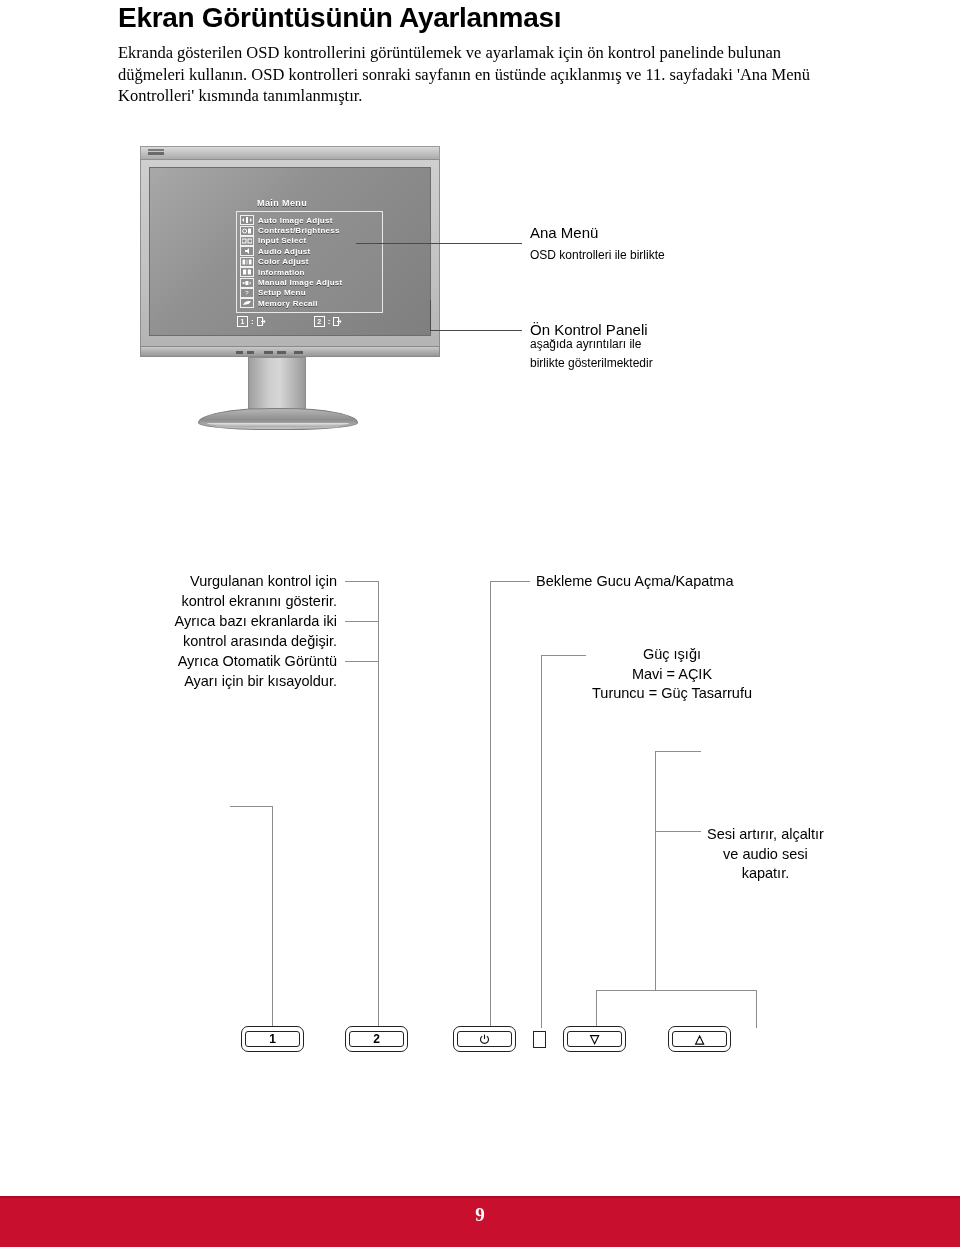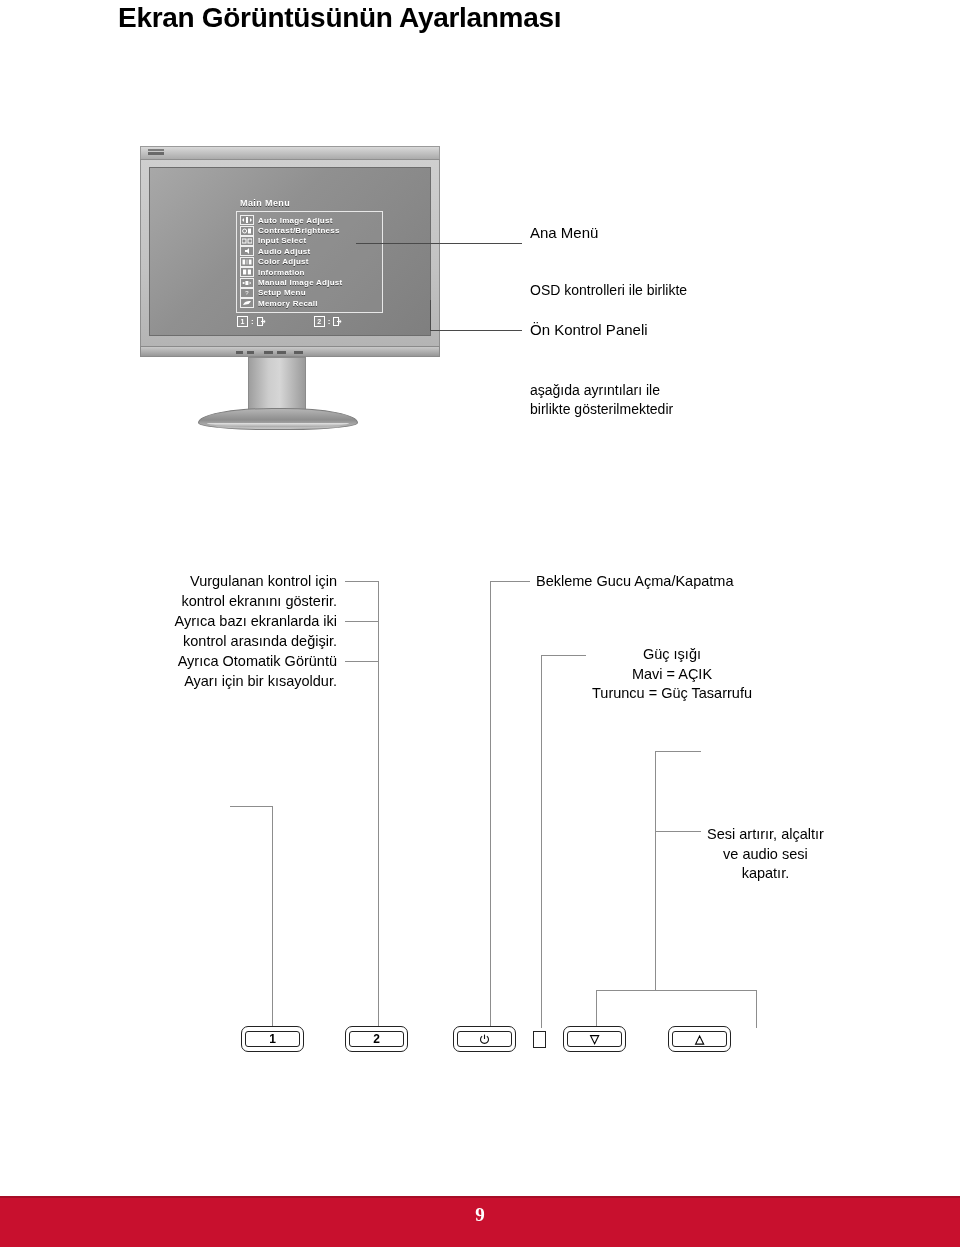--- a/index.html
+++ b/index.html
@@ -75,21 +75,21 @@
   .mon-base:after{
     content:"";position:absolute;left:8px;right:8px;bottom:2px;height:4px;
     background:linear-gradient(180deg,#e2e2e2,#a8a8a8);
     border-radius:0 0 40% 40%/0 0 100% 100%;
   }
 
   
   .osd{position:absolute;left:86px;top:30px;width:147px;height:112px;color:#fff;}
   .osd-title{
     font-size:9px;font-weight:bold;letter-spacing:.4px;
-    margin:0 0 3px 4px;
+    margin:0 0 3px 21px;
     text-shadow:0 1px 0 rgba(0,0,0,.55);
   }
   .osd-box{
     border:1px solid #e8e8e8;
     background:rgba(150,150,150,.30);
     padding:3px 4px 3px 3px;
   }
   .osd-row{display:flex;align-items:center;height:10.4px;}
   .osd-ico{
     width:12px;height:8px;margin-right:4px;flex:none;
@@ -108,21 +108,21 @@
     align-items:center;justify-content:center;font-size:7px;line-height:1;
   }
   .osd-foot .sep{margin:0 3px;}
   .osd-foot .gap{width:48px;}
   .exit-gl{display:inline-block;width:9px;height:9px;}
 
   
   .r-head{
     position:absolute;font-weight:normal;font-size:15px;white-space:nowrap;
   }
-  .r-sub{position:absolute;font-size:14px;line-height:19px;margin-top:35px;}
+  .r-sub{position:absolute;font-size:12px;line-height:19px;}
 
   
   .lead-screen{
     position:absolute;left:356px;top:243px;width:166px;height:1px;background:#4a4a4a;
   }
   .lead-panel{position:absolute;left:430px;top:330px;width:92px;height:1px;background:#4a4a4a;}
   .lead-panel-v{position:absolute;left:430px;top:300px;width:1px;height:31px;background:#4a4a4a;}
 
   
   .cal{position:absolute;font-size:14.5px;line-height:19.5px;}
@@ -164,20 +164,21 @@
     position:absolute;left:0;top:1204px;width:960px;text-align:center;
     color:#fff;font-family:"Liberation Serif", serif;font-weight:bold;font-size:19px;
   }
 </style>
 </head>
 <body>
 
 <div class="page">
 
   <div class="title">Ekran Görüntüsünün Ayarlanması</div>
+  <div class="intro">Ekranda gösterilen OSD kontrollerini görüntülemek ve ayarlamak için ön kontrol panelinde bulunan düğmeleri kullanın. OSD kontrolleri sonraki sayfanın en üstünde açıklanmış ve 11. sayfadaki 'Ana Menü Kontrolleri' kısmında tanımlanmıştır.</div>
 
   <div class="monitor">
     <div class="mon-top">
       <div class="mon-logo"></div>
     </div>
 
     <div class="mon-body">
       <div class="mon-screen">
 
         <div class="osd">
@@ -310,21 +311,21 @@
   </div>
 
   <div class="lead-screen"></div>
   <div class="lead-panel-v"></div>
   <div class="lead-panel"></div>
 
   <div class="r-head" style="left:530px;top:224px;">Ana Menü</div>
   <div class="r-sub" style="left:530px;top:246px;">OSD kontrolleri ile birlikte</div>
 
   <div class="r-head" style="left:530px;top:321px;">Ön Kontrol Paneli</div>
-  <div class="r-sub" style="left:530px;top:346px;white-space:pre-line;">aşağıda ayrıntıları ile
+  <div class="r-sub" style="left:530px;top:335px;white-space:pre-line;">aşağıda ayrıntıları ile
 birlikte gösterilmektedir</div>
 
   <div class="cal r-align" style="left:110px;top:612px;width:227px;white-space:pre-line;">Ayrıca bazı ekranlarda iki
 kontrol arasında değişir.</div>
   <div class="cal r-align" style="left:110px;top:572px;width:227px;white-space:pre-line;">Vurgulanan kontrol için
 kontrol ekranını gösterir.</div>
   <div class="cal r-align" style="left:110px;top:652px;width:227px;white-space:pre-line;">Ayrıca Otomatik Görüntü
 Ayarı için bir kısayoldur.</div>
 
 

